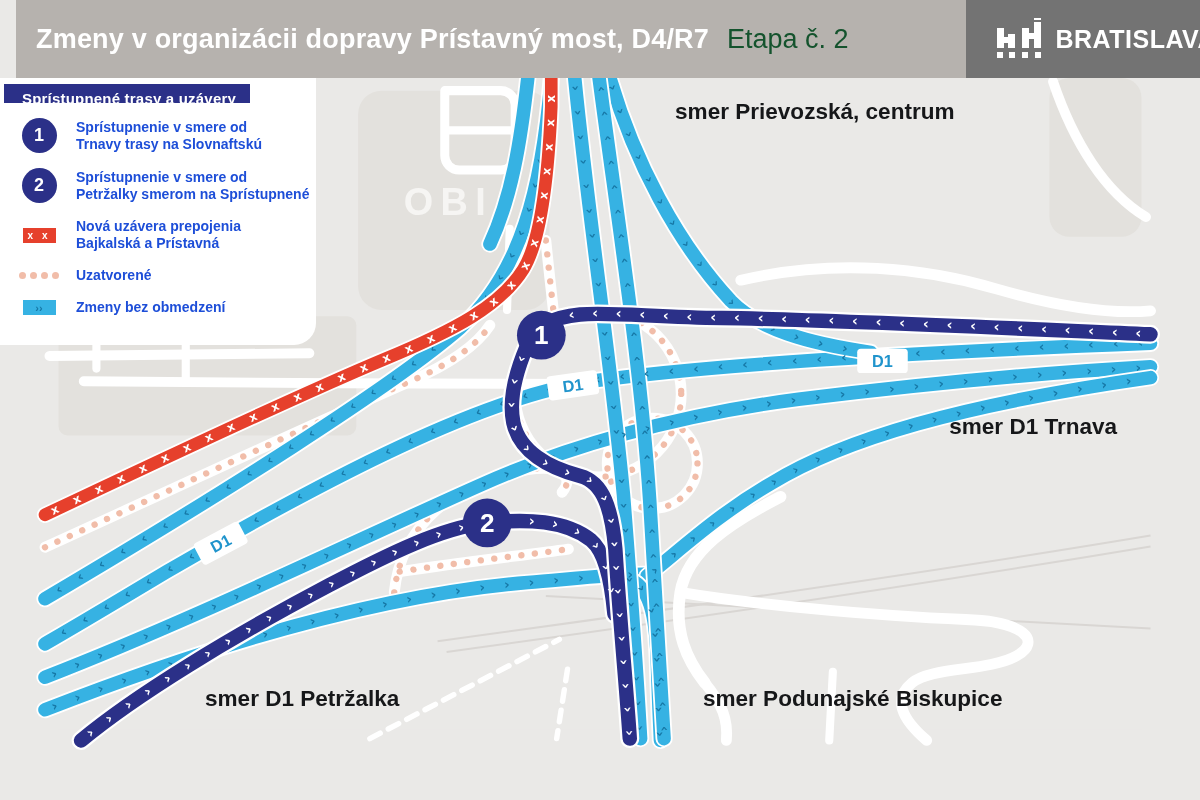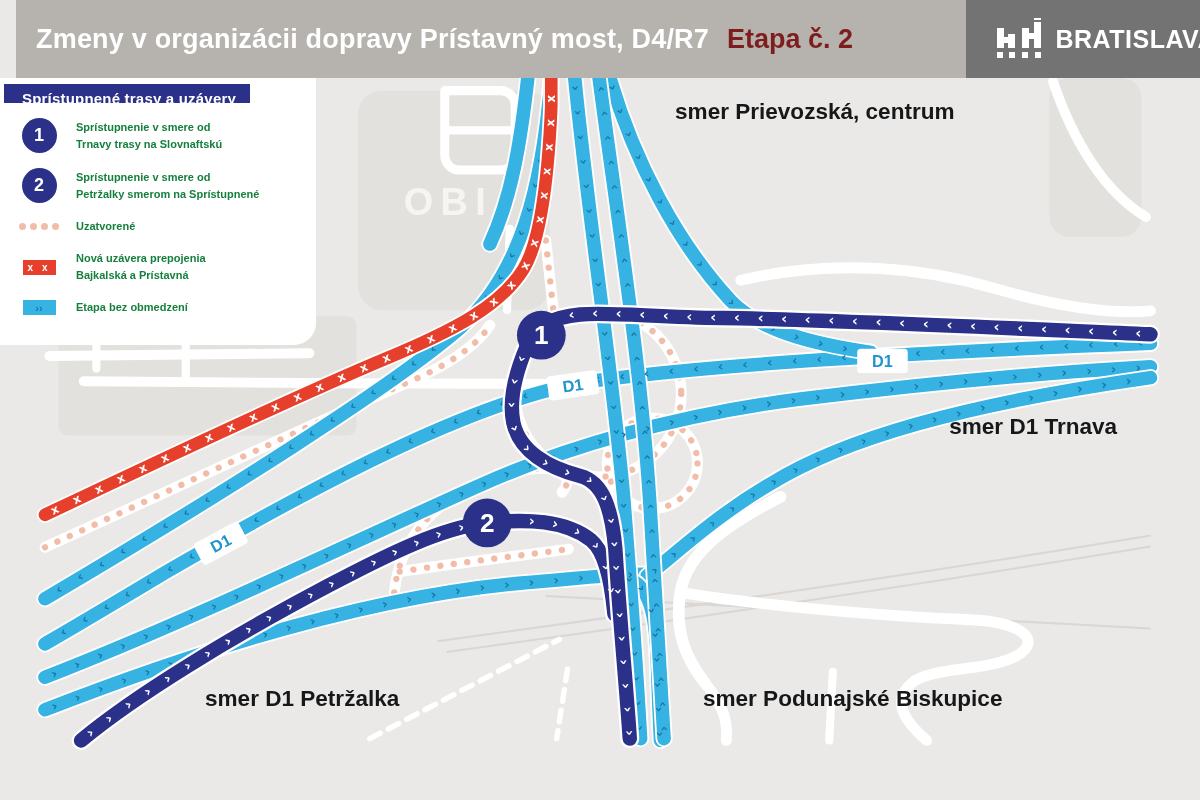--- a/index.html
+++ b/index.html
@@ -3,21 +3,21 @@
 <meta charset="utf-8">
 <style>
   html,body{margin:0;padding:0;}
   body{width:1200px;height:800px;position:relative;overflow:hidden;
        font-family:"Liberation Sans",sans-serif;background:#eae9e7;}
 
   
   .hdr{position:absolute;left:16px;top:0;width:1200px;height:78px;background:#b6b2ae;
        display:flex;align-items:center;}
   .hdr-title{color:#fff;font-size:27px;font-weight:800;margin-left:20px;white-space:nowrap;letter-spacing:.2px;}
-  .hdr-stage{color:#7f1d1d;font-size:27px;font-weight:700;margin-left:18px;white-space:nowrap;}
+  .hdr-stage{color:#14532d;font-size:27px;font-weight:400;margin-left:18px;white-space:nowrap;}
   .logo{position:absolute;right:0;top:0;width:250px;height:78px;background:#737373;
         display:flex;align-items:center;justify-content:flex-end;gap:12px;}
   .logo-text{color:#fff;font-size:25px;font-weight:800;letter-spacing:.5px;}
 
   
   .map{position:absolute;left:0;top:78px;}
   .rd{fill:none;stroke-linecap:round;stroke-linejoin:round;}
   .case-lb{stroke:#ffffff;stroke-width:19px;}
   .road-lb{stroke:#36b2e3;stroke-width:15px;}
   .case-nv{stroke:#ffffff;stroke-width:21px;}
@@ -49,21 +49,21 @@
   .lg-item{display:flex;align-items:center;margin:15px 0 0 20px;}
   .lg-ico{width:38px;display:flex;justify-content:center;align-items:center;margin-right:18px;flex-shrink:0;}
   .lg-circle{width:35px;height:35px;border-radius:50%;background:#2b3088;color:#fff;
              display:flex;align-items:center;justify-content:center;font-size:18px;font-weight:800;}
   .lg-sw-red{width:33px;height:15px;background:#e6402c;color:#fff;font-size:10px;font-weight:bold;
              display:flex;align-items:center;justify-content:center;letter-spacing:3px;}
   .lg-dots{display:flex;gap:4px;}
   .lg-dots i{width:7px;height:7px;border-radius:50%;background:#f1bda9;display:block;}
   .lg-sw-blue{width:33px;height:15px;background:#36b2e3;color:#1778a6;font-size:11px;font-weight:bold;
              display:flex;align-items:center;justify-content:center;}
-  .lg-txt{font-size:11px;font-weight:bold;color:#15803d;line-height:17px;}
+  .lg-txt{font-size:14px;font-weight:bold;color:#1d4ed8;line-height:17px;}
 </style>
 </head>
 <body>
 
 <svg class="map" width="1200" height="722" viewBox="0 78 1200 800" xmlns="http://www.w3.org/2000/svg" xmlns:xlink="http://www.w3.org/1999/xlink">
 
   <defs>
 
     <path id="s1" d="M 1210,372 C 950,382 720,396 590,414 C 470,432 300,520 120,625 C 70,655 20,685 -15,705"></path>
     <path id="s2" d="M -15,742 C 150,678 330,590 470,528 C 560,488 680,452 820,434 C 950,418 1100,404 1210,398"></path>
@@ -228,48 +228,48 @@
       <span class="lg-circle">2</span>
     </span>
     <span class="lg-txt">
       <span>Sprístupnenie v smere od</span><br>
       <span>Petržalky smerom na Sprístupnené</span>
     </span>
   </div>
 
   <div class="lg-item">
     <span class="lg-ico">
-      <span class="lg-dots">
-          <i></i>
-          <i></i>
-          <i></i>
-          <i></i>
-        </span>
-    </span>
-    <span class="lg-txt">
-      <span>Uzatvorené</span>
-    </span>
-  </div>
-
-  <div class="lg-item">
-    <span class="lg-ico">
       <span class="lg-sw-red">x x</span>
     </span>
     <span class="lg-txt">
       <span>Nová uzávera prepojenia</span><br>
       <span>Bajkalská a Prístavná</span>
     </span>
   </div>
 
   <div class="lg-item">
     <span class="lg-ico">
+      <span class="lg-dots">
+          <i></i>
+          <i></i>
+          <i></i>
+          <i></i>
+        </span>
+    </span>
+    <span class="lg-txt">
+      <span>Uzatvorené</span>
+    </span>
+  </div>
+
+  <div class="lg-item">
+    <span class="lg-ico">
       <span class="lg-sw-blue">››</span>
     </span>
     <span class="lg-txt">
-      <span>Etapa bez obmedzení</span>
+      <span>Zmeny bez obmedzení</span>
     </span>
   </div>
 </div>
 
 <div class="hdr">
   <span class="hdr-title">Zmeny v organizácii dopravy Prístavný most, D4/R7</span>
   <span class="hdr-stage">Etapa č. 2</span>
   <div class="logo">
     <svg width="46" height="42" viewBox="0 0 46 42">
       <g fill="#ffffff">

